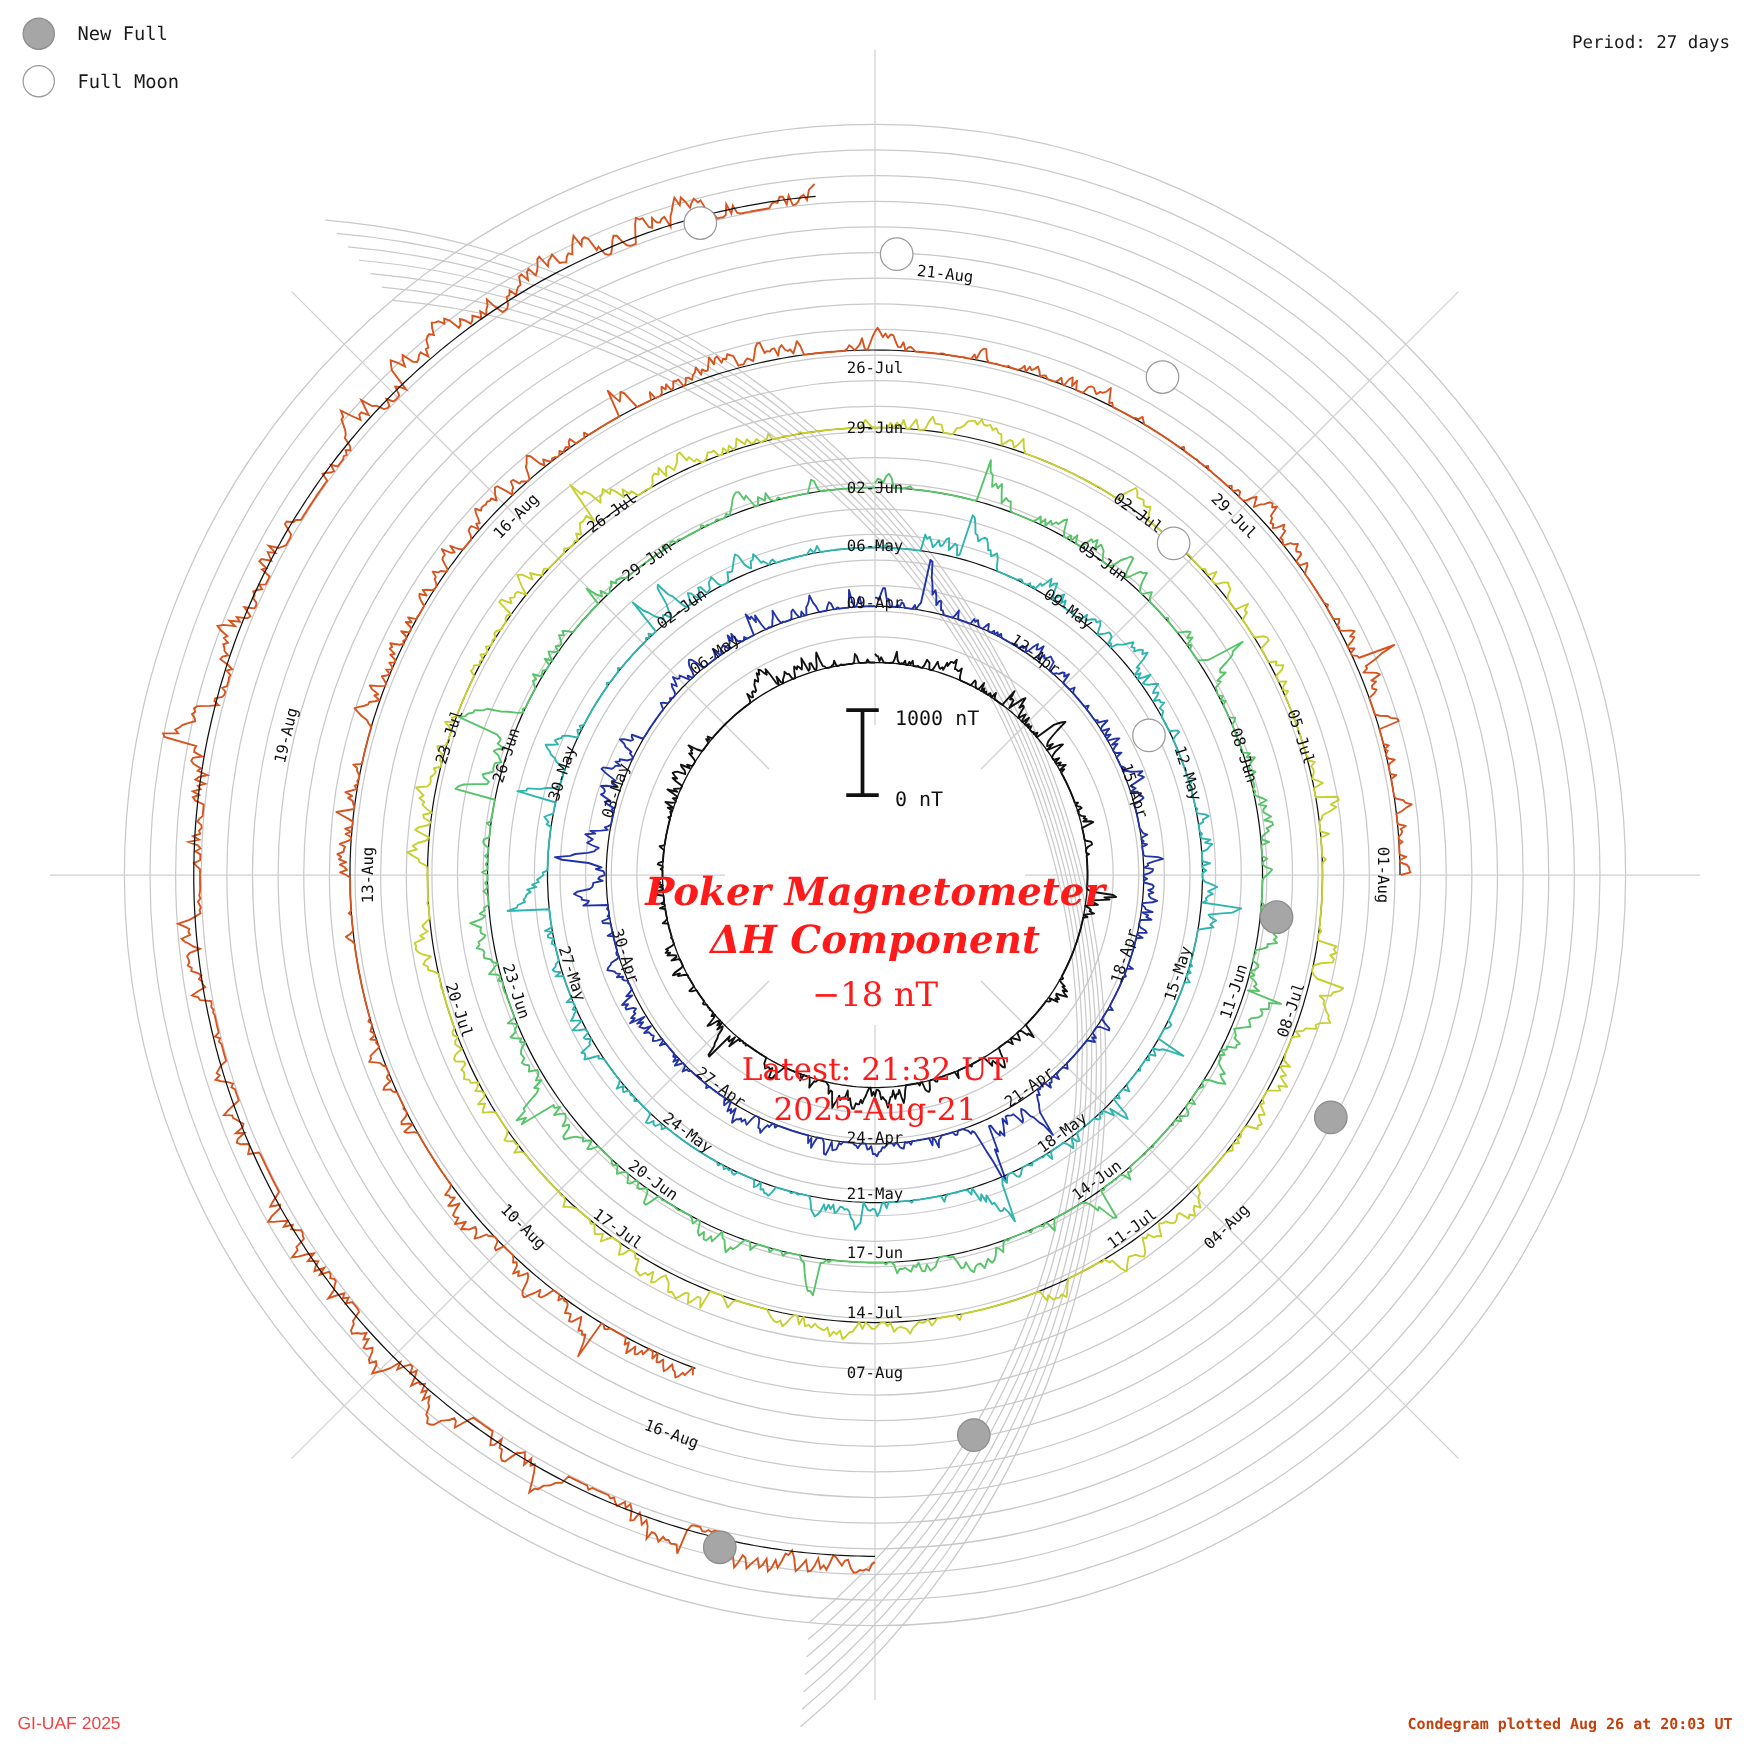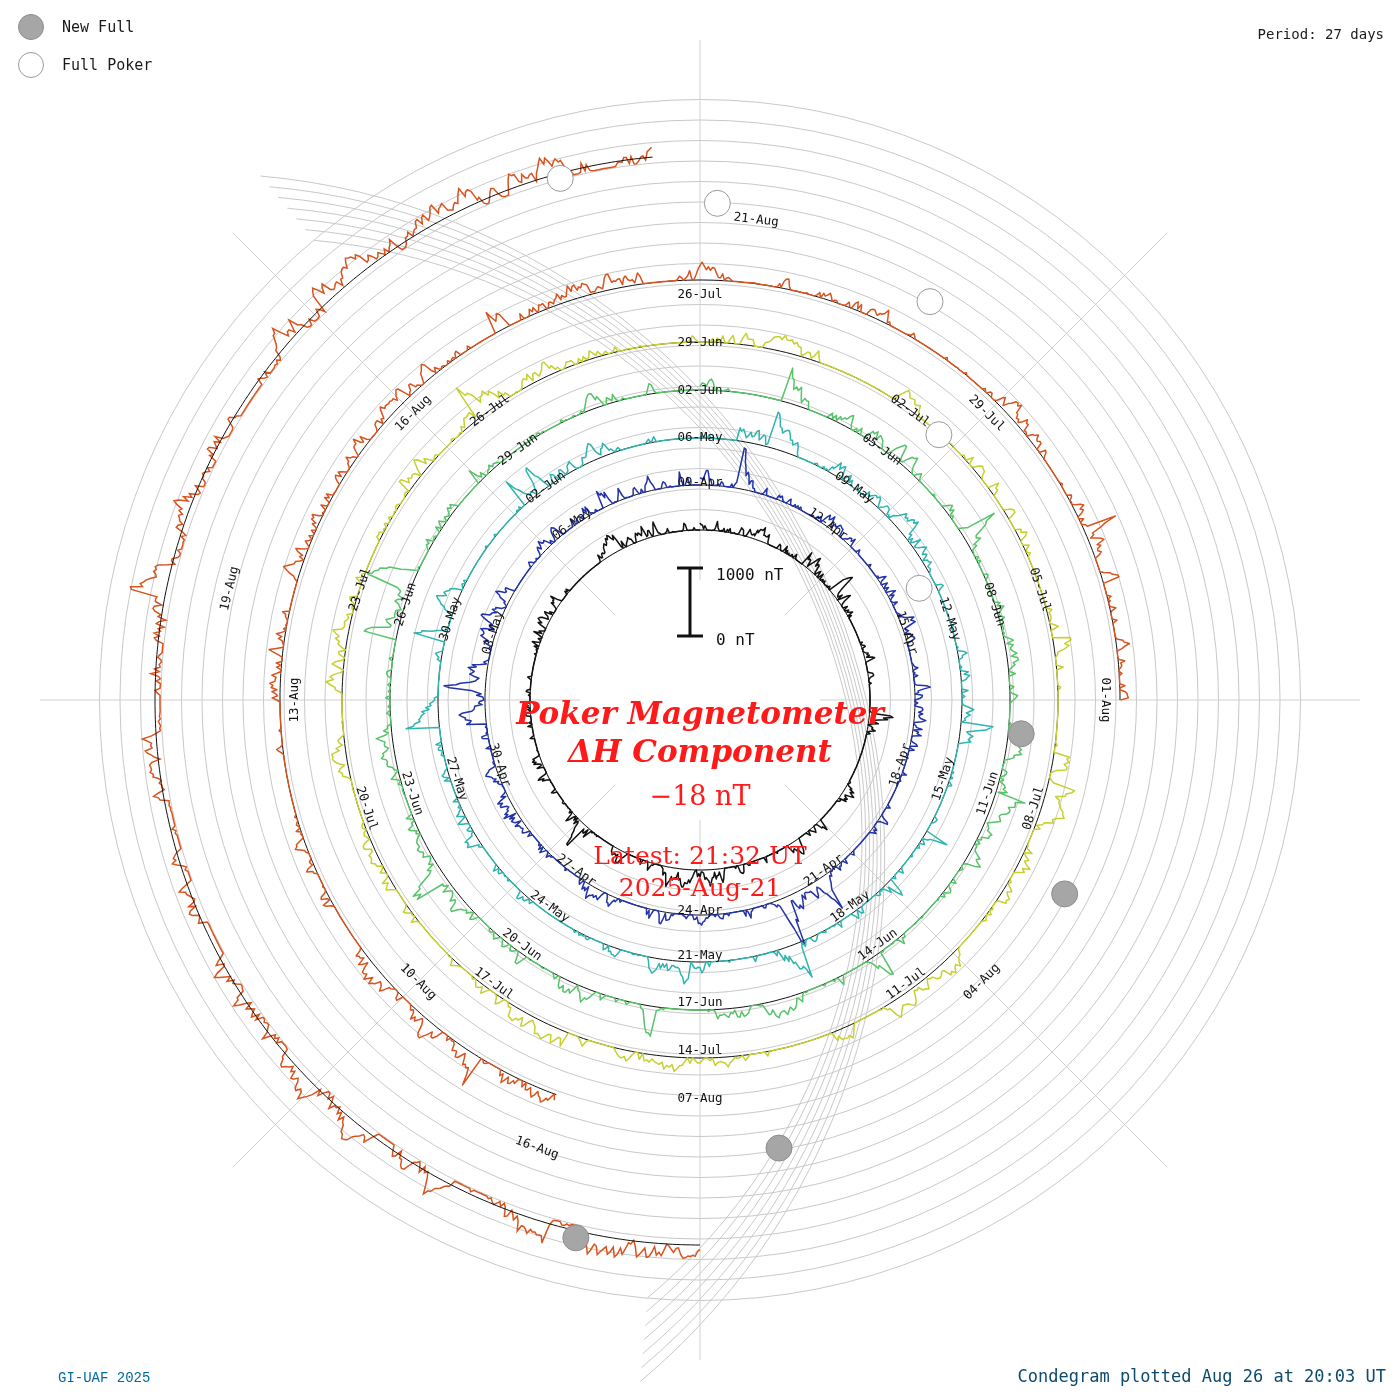--- a/index.html
+++ b/index.html
@@ -4,40 +4,40 @@
 <style>
   html,body{margin:0;padding:0;background:#ffffff;}
   body{width:1400px;height:1400px;position:relative;font-family:"DejaVu Sans",sans-serif;overflow:hidden;}
   .legend{position:absolute;left:18px;top:8px;}
   .legend-row{display:flex;align-items:center;height:38px;}
   .moon-dot{width:26px;height:26px;border-radius:50%;margin-right:18px;box-sizing:border-box;}
   .moon-new{background:#a6a6a6;border:1px solid #8c8c8c;}
   .moon-full{background:#ffffff;border:1px solid #9a9a9a;}
   .legend-label{font-size:15px;color:#1a1a1a;font-family:"DejaVu Sans Mono",monospace;}
   .period{position:absolute;right:16px;top:26px;font-size:14px;color:#1a1a1a;font-family:"DejaVu Sans Mono",monospace;margin-left:13px;}
-  .footer-left{position:absolute;left:14px;bottom:14px;font-size:14px;color:#0369a1;font-family:Liberation Mono, monospace;margin-left:44px;}
-  .footer-right{position:absolute;right:14px;bottom:14px;font-size:17px;color:#0c4a6e;font-family:"DejaVu Sans Mono",monospace;}
+  .footer-left{position:absolute;left:14px;bottom:14px;font-size:14px;color:#ef4444;font-family:Liberation Sans, sans-serif;}
+  .footer-right{position:absolute;right:14px;bottom:14px;font-size:12px;color:#c2410c;font-family:"DejaVu Sans Mono",monospace;font-weight:bold;}
   svg.condegram{position:absolute;left:0;top:0;width:1400px;height:1400px;}
   .center-title{fill:#ff1a1a;font-family:"DejaVu Serif",serif;font-style:italic;font-weight:bold;font-size:31px;text-anchor:middle;}
   .center-val{fill:#ff1a1a;font-family:"DejaVu Serif",serif;font-size:27px;text-anchor:middle;}
   .center-latest{fill:#ff1a1a;font-family:"DejaVu Serif",serif;font-size:25px;text-anchor:middle;}
   .scale-lbl{fill:#111;font-family:"DejaVu Sans Mono",monospace;font-size:16px;}
   .daylbl{fill:#111;font-family:"DejaVu Sans Mono",monospace;font-size:12.5px;}
 </style>
 </head>
 <body>
 
 <div class="legend">
   <div class="legend-row">
     <div class="moon-dot moon-new"></div>
     <div class="legend-label">New Full</div>
   </div>
   <div class="legend-row">
     <div class="moon-dot moon-full"></div>
-    <div class="legend-label">Full Poker</div>
+    <div class="legend-label">Full Moon</div>
   </div>
 </div>
 
 <div class="period">Period: 27 days</div>
 
 <svg class="condegram" viewBox="0 0 1400 1400">
   <g id="grid-rings">
       <circle cx="700" cy="700" r="170" fill="none" stroke="#c9c9c9" stroke-width="1"></circle>
       <circle cx="700" cy="700" r="190.5" fill="none" stroke="#c9c9c9" stroke-width="1"></circle>
       <circle cx="700" cy="700" r="211" fill="none" stroke="#c9c9c9" stroke-width="1"></circle>

